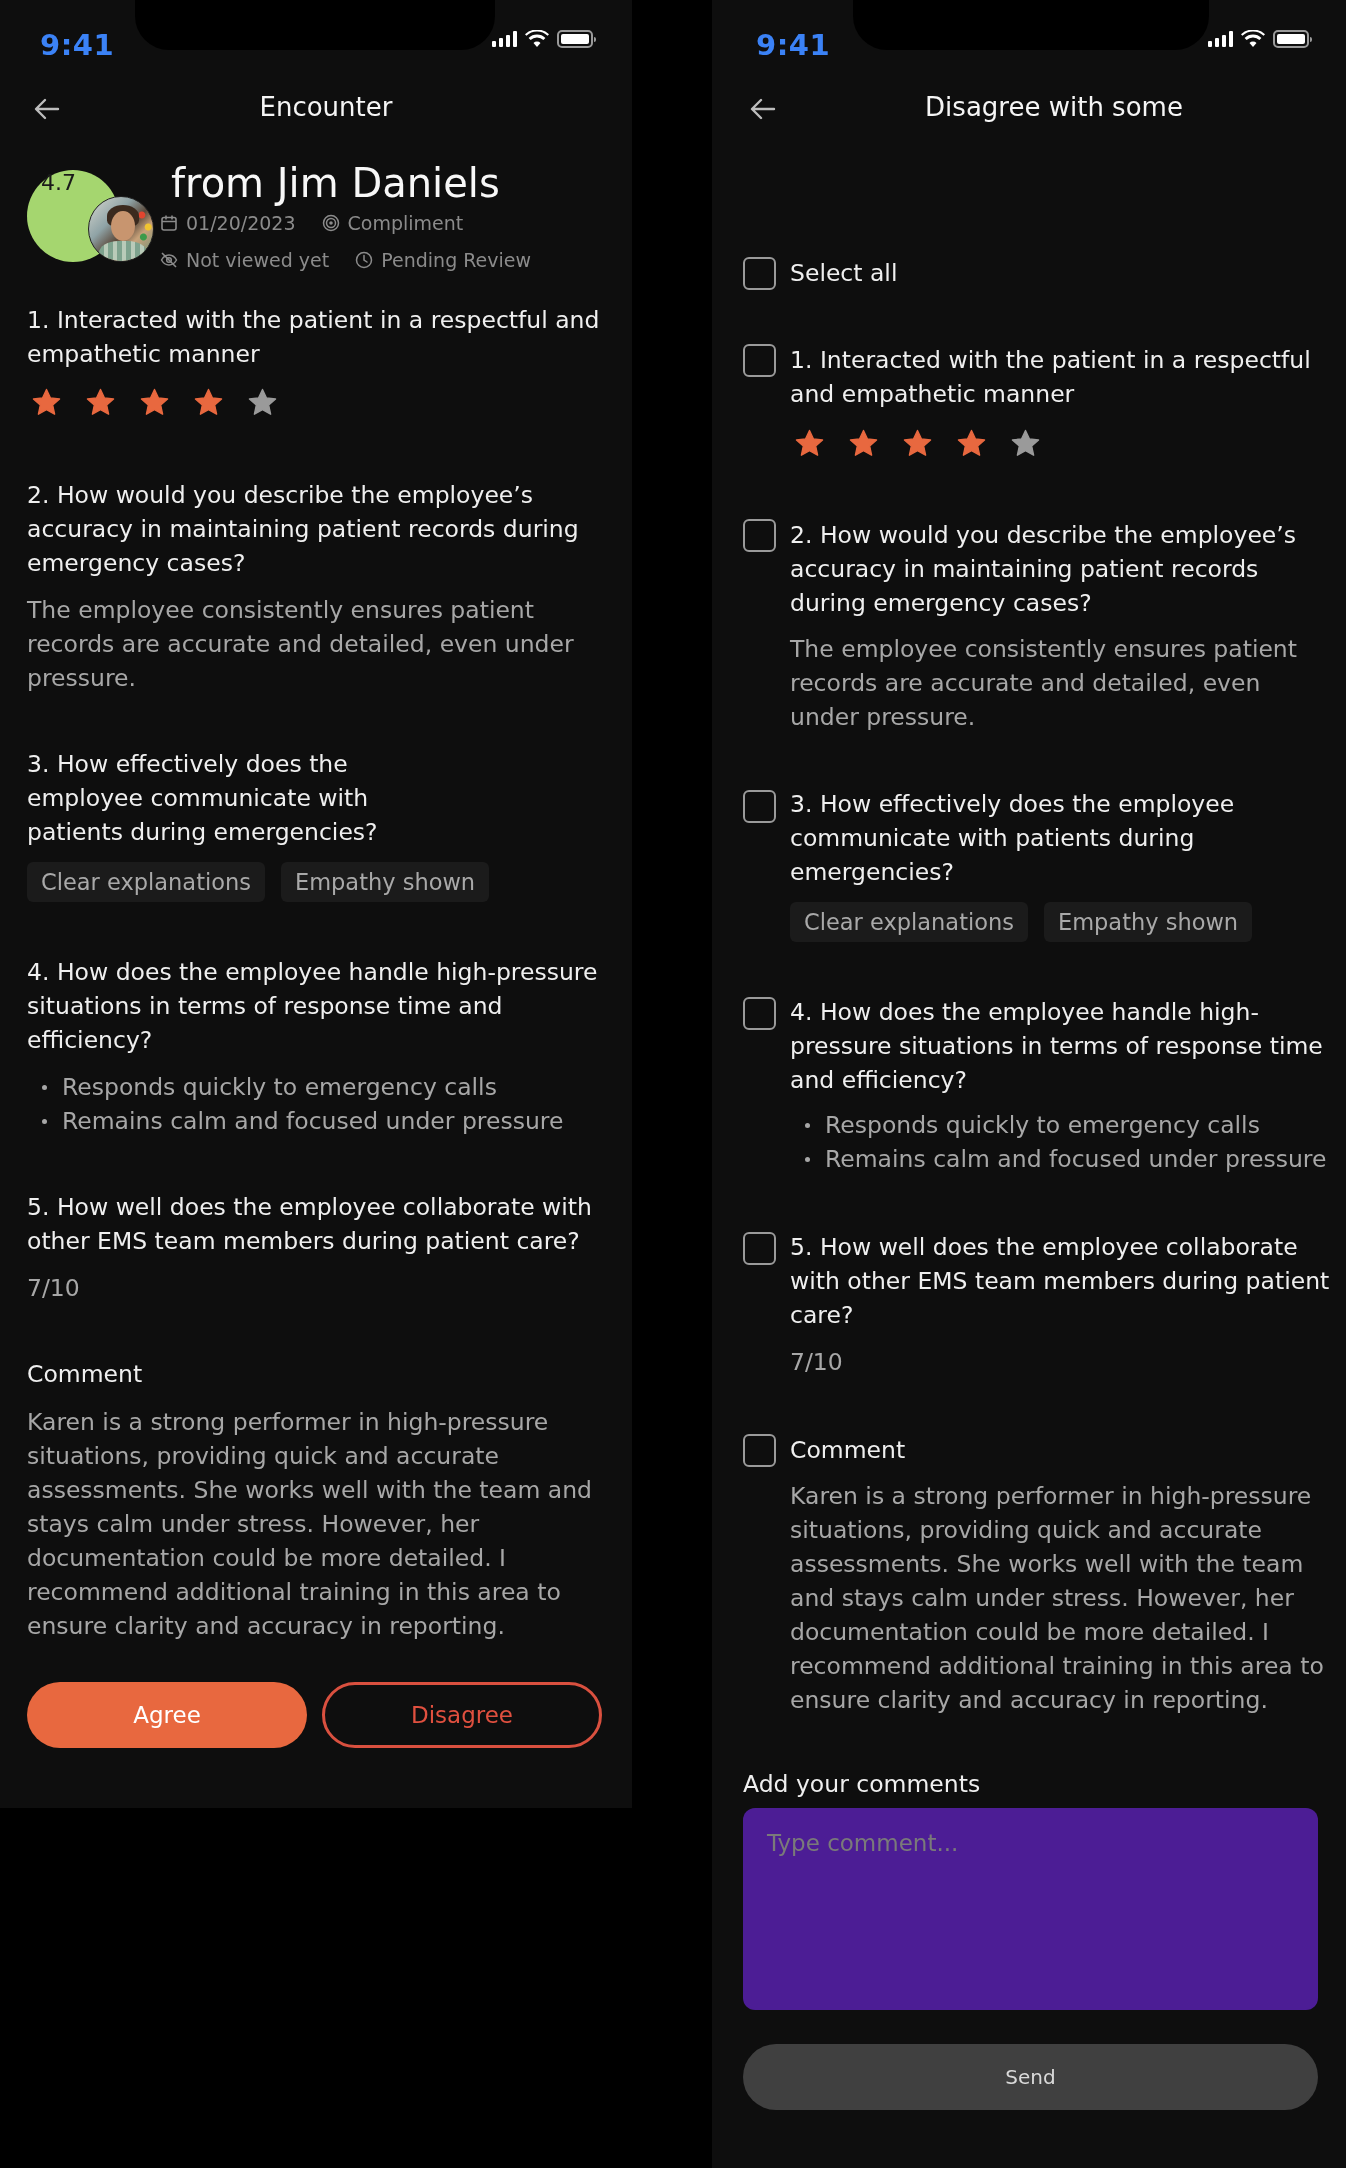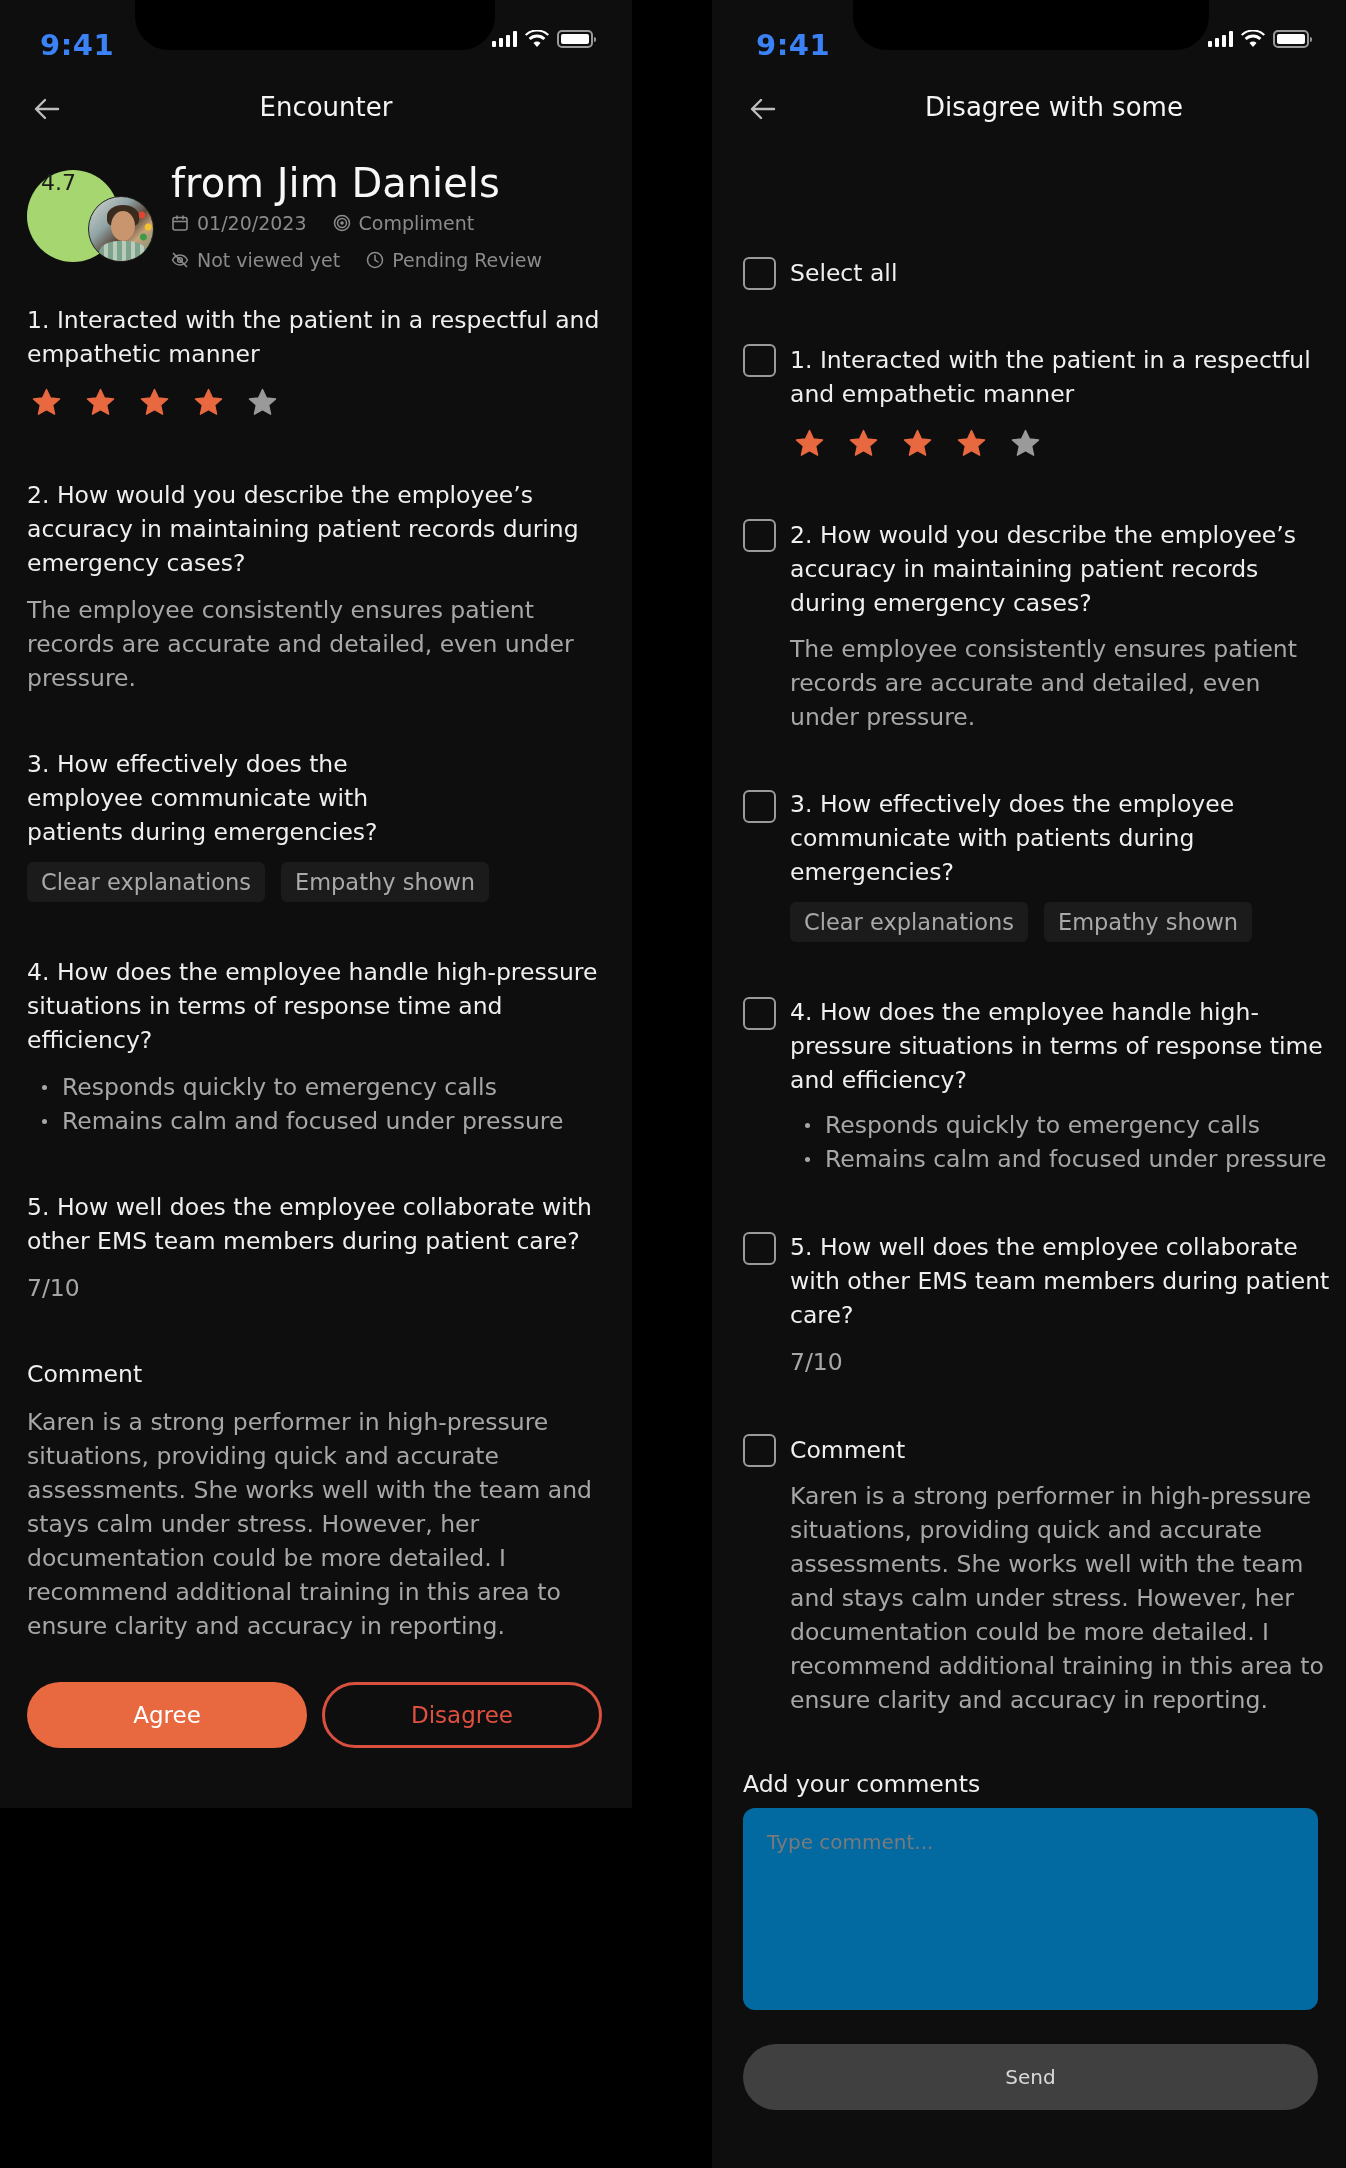--- a/index.html
+++ b/index.html
@@ -27,21 +27,21 @@
 
   
   .rating-circle { position: absolute; left: 27px; top: 170px; width: 92px; height: 92px; border-radius: 50%; background: #a5d66f; color: #1a1a1a; font-size: 22px; display: flex; padding-left: 14px; }
   .avatar { position: absolute; left: 88px; top: 196px; width: 66px; height: 66px; border-radius: 50%; overflow: hidden; background: linear-gradient(135deg, #d9d9d0 0%, #8fa3a6 35%, #5b4a3c 55%, #c9a27a 70%, #5d8f76 100%); border: 1px solid #222; }
   .avatar .face { position: absolute; left: 22px; top: 14px; width: 24px; height: 30px; border-radius: 50%; background: #c8956f; }
   .avatar .hair { position: absolute; left: 18px; top: 8px; width: 32px; height: 22px; border-radius: 50% 50% 30% 30%; background: #3b2a1e; }
   .avatar .shirt { position: absolute; left: 10px; top: 44px; width: 48px; height: 30px; border-radius: 40% 40% 0 0; background: repeating-linear-gradient(90deg, #7ea38e 0 5px, #b9cbb9 5px 9px); }
   .avatar .lights { position: absolute; right: 0; top: 6px; width: 16px; height: 40px; background: radial-gradient(circle at 30% 30%, #e2452f 3px, transparent 4px), radial-gradient(circle at 70% 60%, #f0c430 3px, transparent 4px), radial-gradient(circle at 40% 85%, #3c9a4a 3px, transparent 4px); }
 
   .reviewer-name { position: absolute; left: 171px; top: 160px; font-size: 40px; color: #f7f7f7; }
-  .meta-row { position: absolute; left: 171px; display: flex; gap: 26px; font-size: 19px; color: #8b8b8b; }
+  .meta-row { position: absolute; left: 160px; display: flex; gap: 26px; font-size: 19px; color: #8b8b8b; }
   .meta-item { display: flex; align-items: center; gap: 8px; }
   .meta-item svg { width: 18px; height: 18px; }
 
   
   .q-text { position: absolute; font-size: 23.5px; line-height: 34px; color: #efefef; }
   .a-text { position: absolute; font-size: 23.5px; line-height: 34px; color: #a7a7a7; }
   .stars { position: absolute; display: flex; gap: 21px; }
   .stars svg { width: 33px; height: 33px; }
   .chips { position: absolute; display: flex; gap: 16px; }
   .chip { height: 40px; padding: 0 14px; background: #1b1b1b; border-radius: 6px; font-size: 22.5px; color: #a9a9a9; display: flex; align-items: center; }
@@ -56,21 +56,21 @@
   
   .info-banner { position: absolute; left: 31px; top: 157px; width: 575px; height: 58px; border: 2px solid #6aaee0; border-radius: 10px; background: #131313; display: flex; align-items: center; padding: 0 14px; color: #6ab2e6; font-size: 23px; }
   .info-banner .info-icon { width: 24px; height: 24px; margin-right: 14px; }
   .info-banner .strong { font-size: 20px; font-weight: bold; letter-spacing: 0.3px; margin: 0 6px; }
   .info-banner .close { position: absolute; right: 14px; top: 14px; width: 26px; height: 26px; cursor: pointer; }
 
   .checkbox { position: absolute; left: 31px; width: 33px; height: 33px; border: 2px solid #9a9a9a; border-radius: 6px; background: transparent; cursor: pointer; }
   .cb-label { position: absolute; left: 78px; font-size: 23.5px; line-height: 34px; color: #efefef; }
 
   .section-label { position: absolute; font-size: 23.5px; color: #efefef; }
-  .textarea { position: absolute; left: 31px; top: 1808px; width: 575px; height: 202px; background: #0369a1; border-radius: 12px; border: none; padding: 22px 24px; color: #e5e5e5; font-size: 20px; font-family: "DejaVu Sans", "Liberation Sans", sans-serif; resize: none; outline: none; }
+  .textarea { position: absolute; left: 31px; top: 1808px; width: 575px; height: 202px; background: #4c1d95; border-radius: 12px; border: none; padding: 22px 24px; color: #e5e5e5; font-size: 23px; font-family: "DejaVu Sans", "Liberation Sans", sans-serif; resize: none; outline: none; }
   .textarea::placeholder { color: #7a7a7a; }
   .btn-send { left: 31px; top: 2044px; width: 575px; background: #404040; color: #d9d9d9; font-size: 20px; }
 </style>
 </head>
 <body>
 
 <div class="screen" id="left">
   <div class="notch"></div>
   <div class="status-time" style="left:40px">9:41</div>
   <div class="status-icons" style="left:492px">

